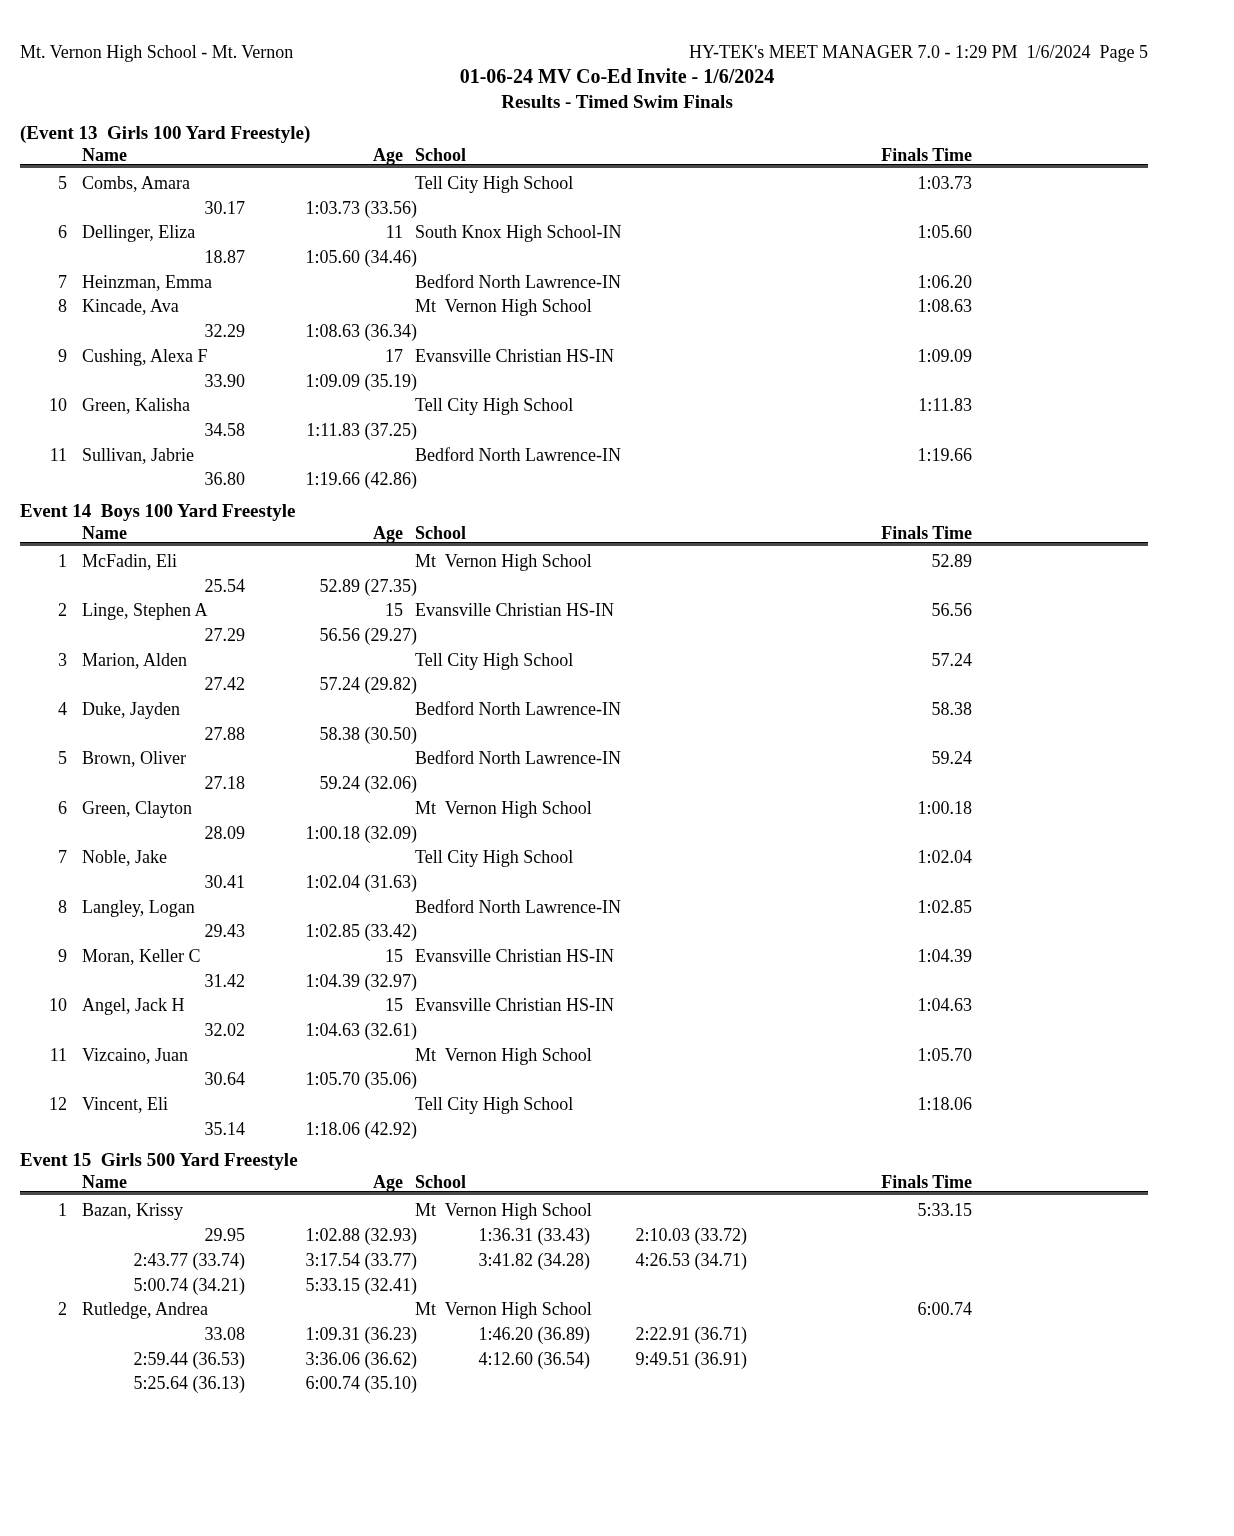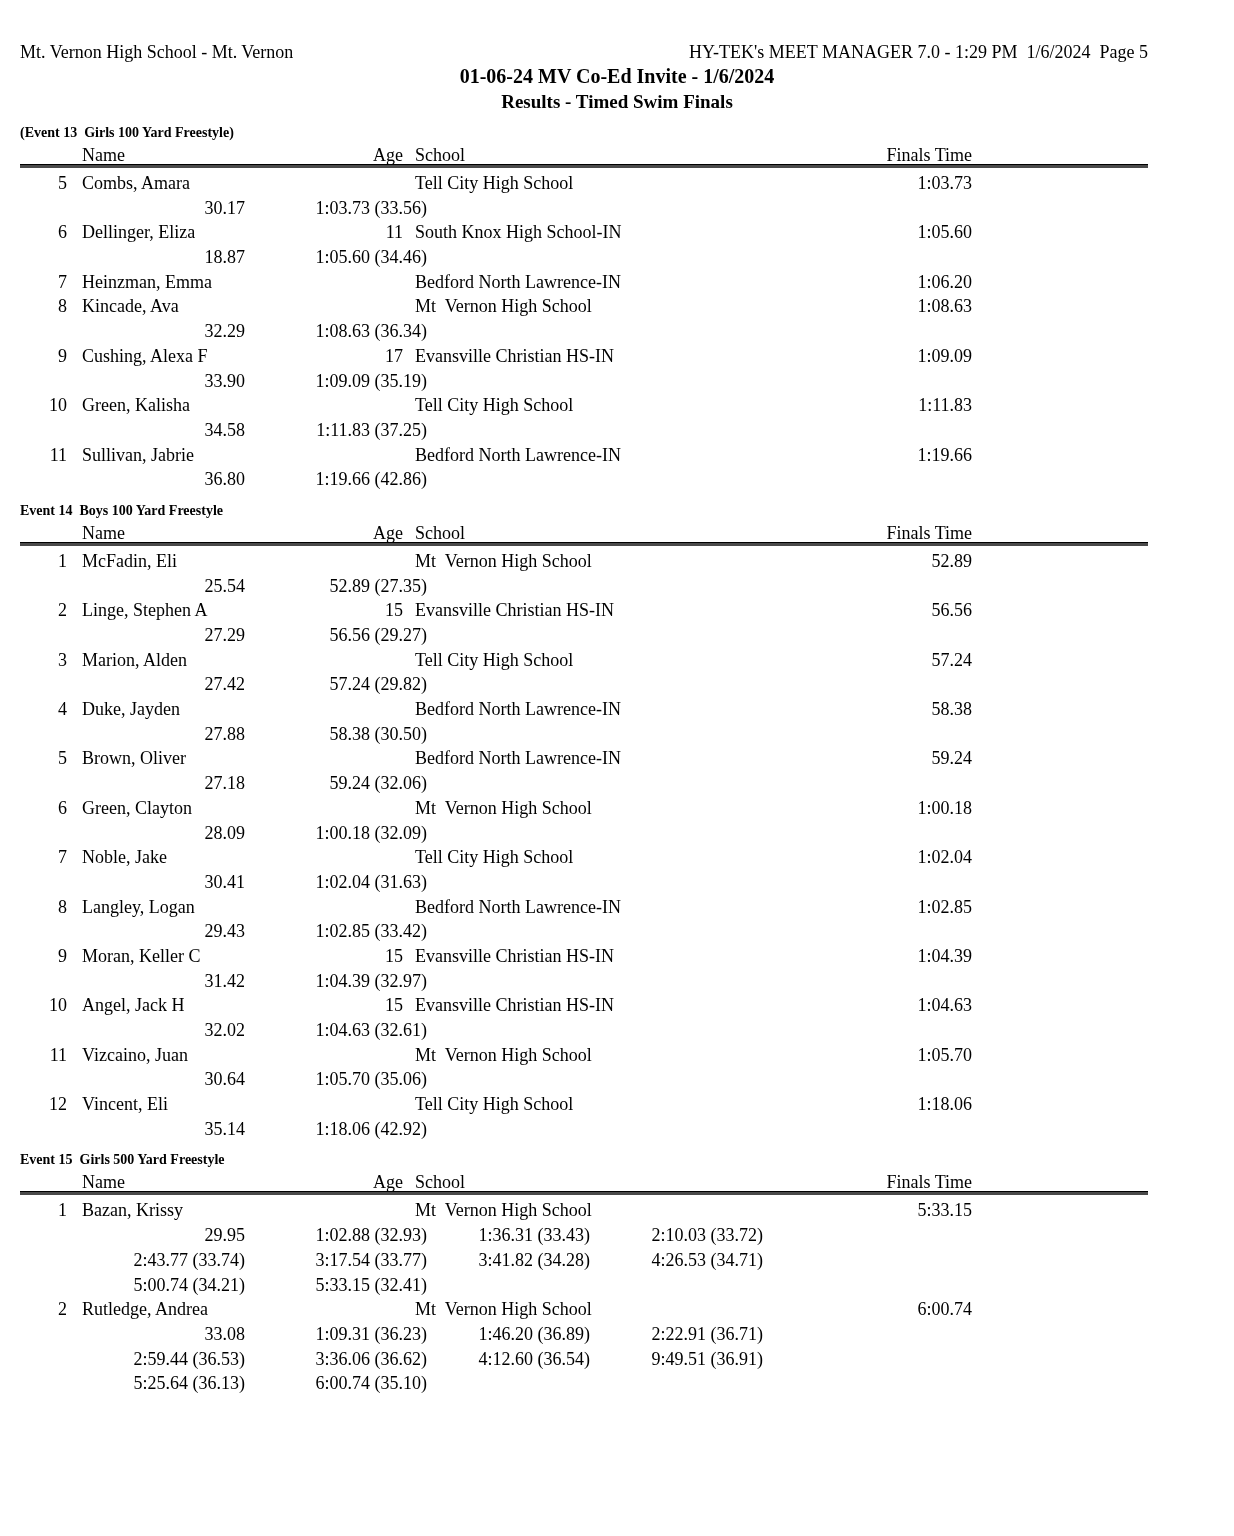--- a/index.html
+++ b/index.html
@@ -6,34 +6,34 @@
   body{
     width:1234px;height:1536px;background:#ffffff;color:#000000;
     font-family:"Liberation Serif","DejaVu Serif",serif;
     font-size:18px;overflow:hidden;
   }
   .page{position:relative;width:1128px;margin-left:20px;padding-top:40px;}
   .doc-header{display:flex;justify-content:space-between;height:24px;line-height:24px;white-space:pre;}
   .center-wrap{width:1194px;text-align:center;}
   .meet-title{font-size:20px;font-weight:bold;line-height:25px;white-space:pre;}
   .meet-subtitle{font-size:19px;font-weight:bold;line-height:25px;white-space:pre;}
-  .section-heading{font-size:14px;font-weight:bold;line-height:26px;margin-top:6px;white-space:pre;}
-  .col-header{position:relative;height:18px;line-height:18px;font-weight:normal;}
+  .section-heading{font-size:19px;font-weight:bold;line-height:26px;margin-top:6px;white-space:pre;}
+  .col-header{position:relative;height:18px;line-height:18px;font-weight:bold;}
   .rule{height:3px;background:#4a4a4a;border-top:1px solid #000;margin-bottom:3px;}
   .line{position:relative;height:24.7px;line-height:24.7px;}
   .line span,.col-header span{position:absolute;top:0;white-space:pre;}
   .rank{left:0;width:47px;text-align:right;}
   .name{left:62px;}
   .age{left:296px;width:87px;text-align:right;}
   .school{left:395px;}
   .finals{left:800px;width:152px;text-align:right;}
   .s0{left:0;width:225px;text-align:right;}
-  .s1{left:235px;width:172px;text-align:right;}
+  .s1{left:225px;width:172px;text-align:right;}
   .s2{left:397px;width:173px;text-align:right;}
-  .s3{left:570px;width:173px;text-align:right;}
+  .s3{left:554px;width:173px;text-align:right;}
 </style>
 </head>
 <body>
 
 <div class="page">
   <div class="doc-header">
     <span>Mt. Vernon High School - Mt. Vernon</span>
     <span>HY-TEK's MEET MANAGER 7.0 - 1:29 PM  1/6/2024  Page 5</span>
   </div>
   <div class="center-wrap">

